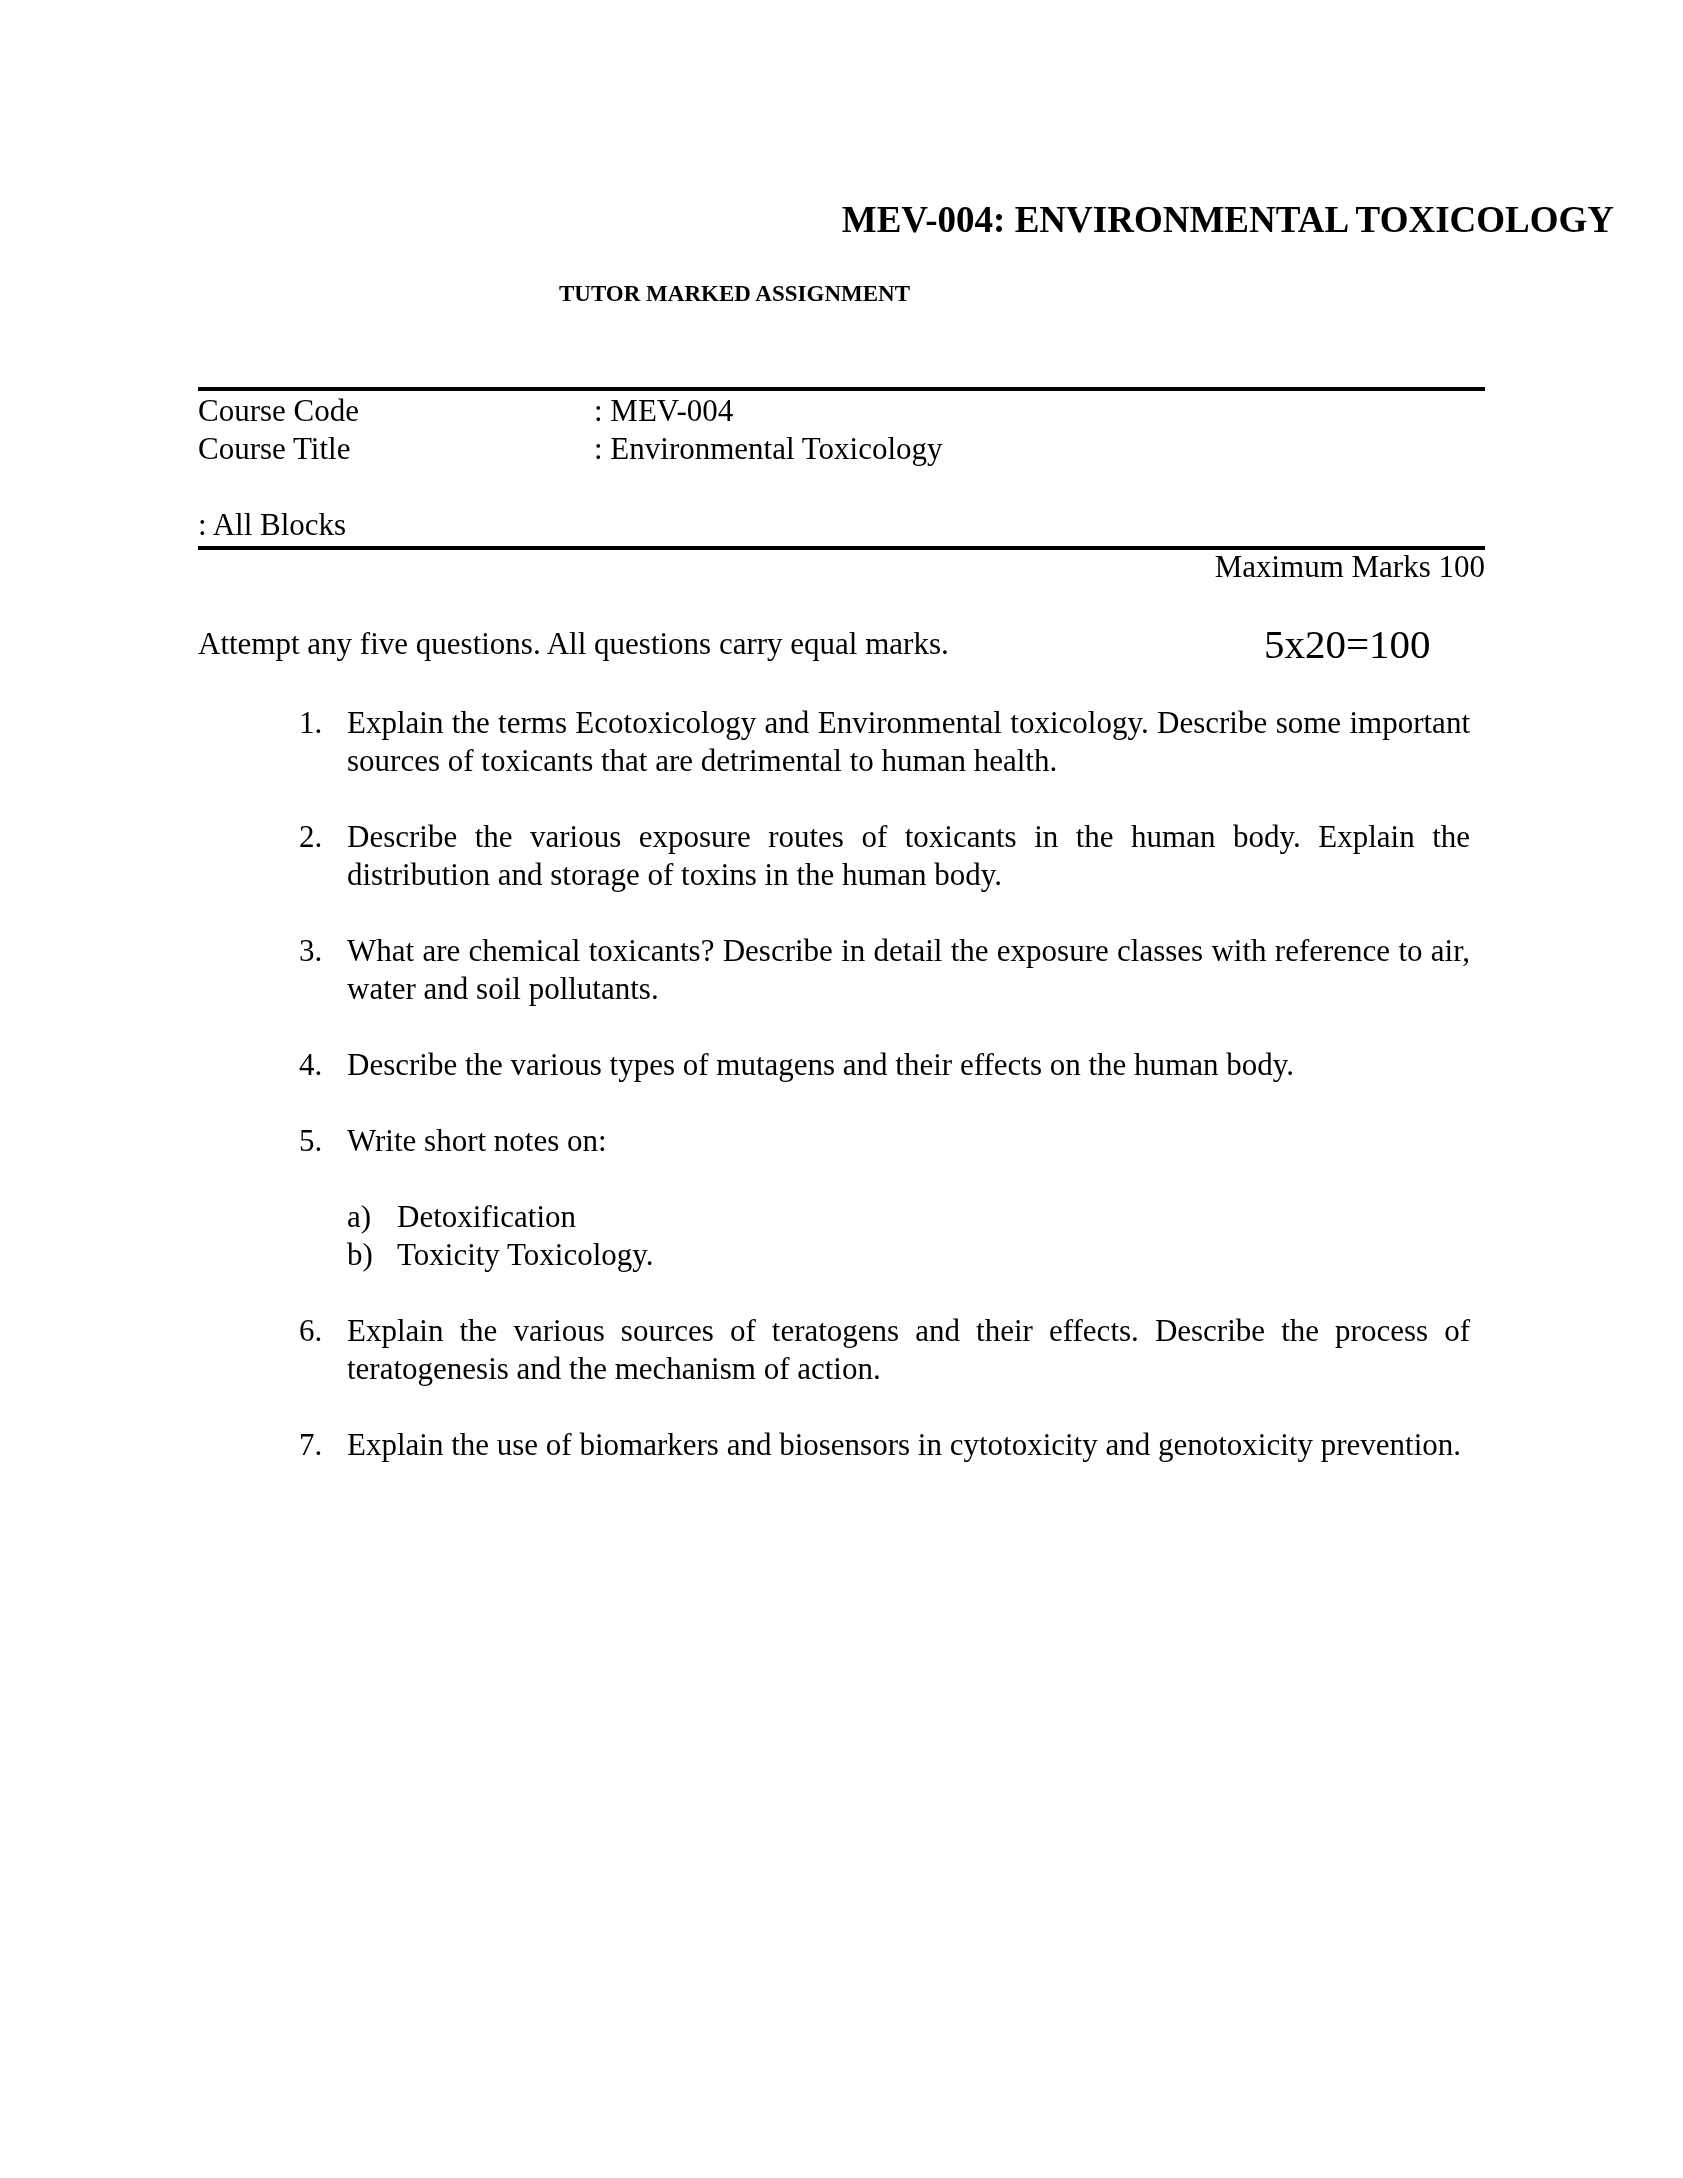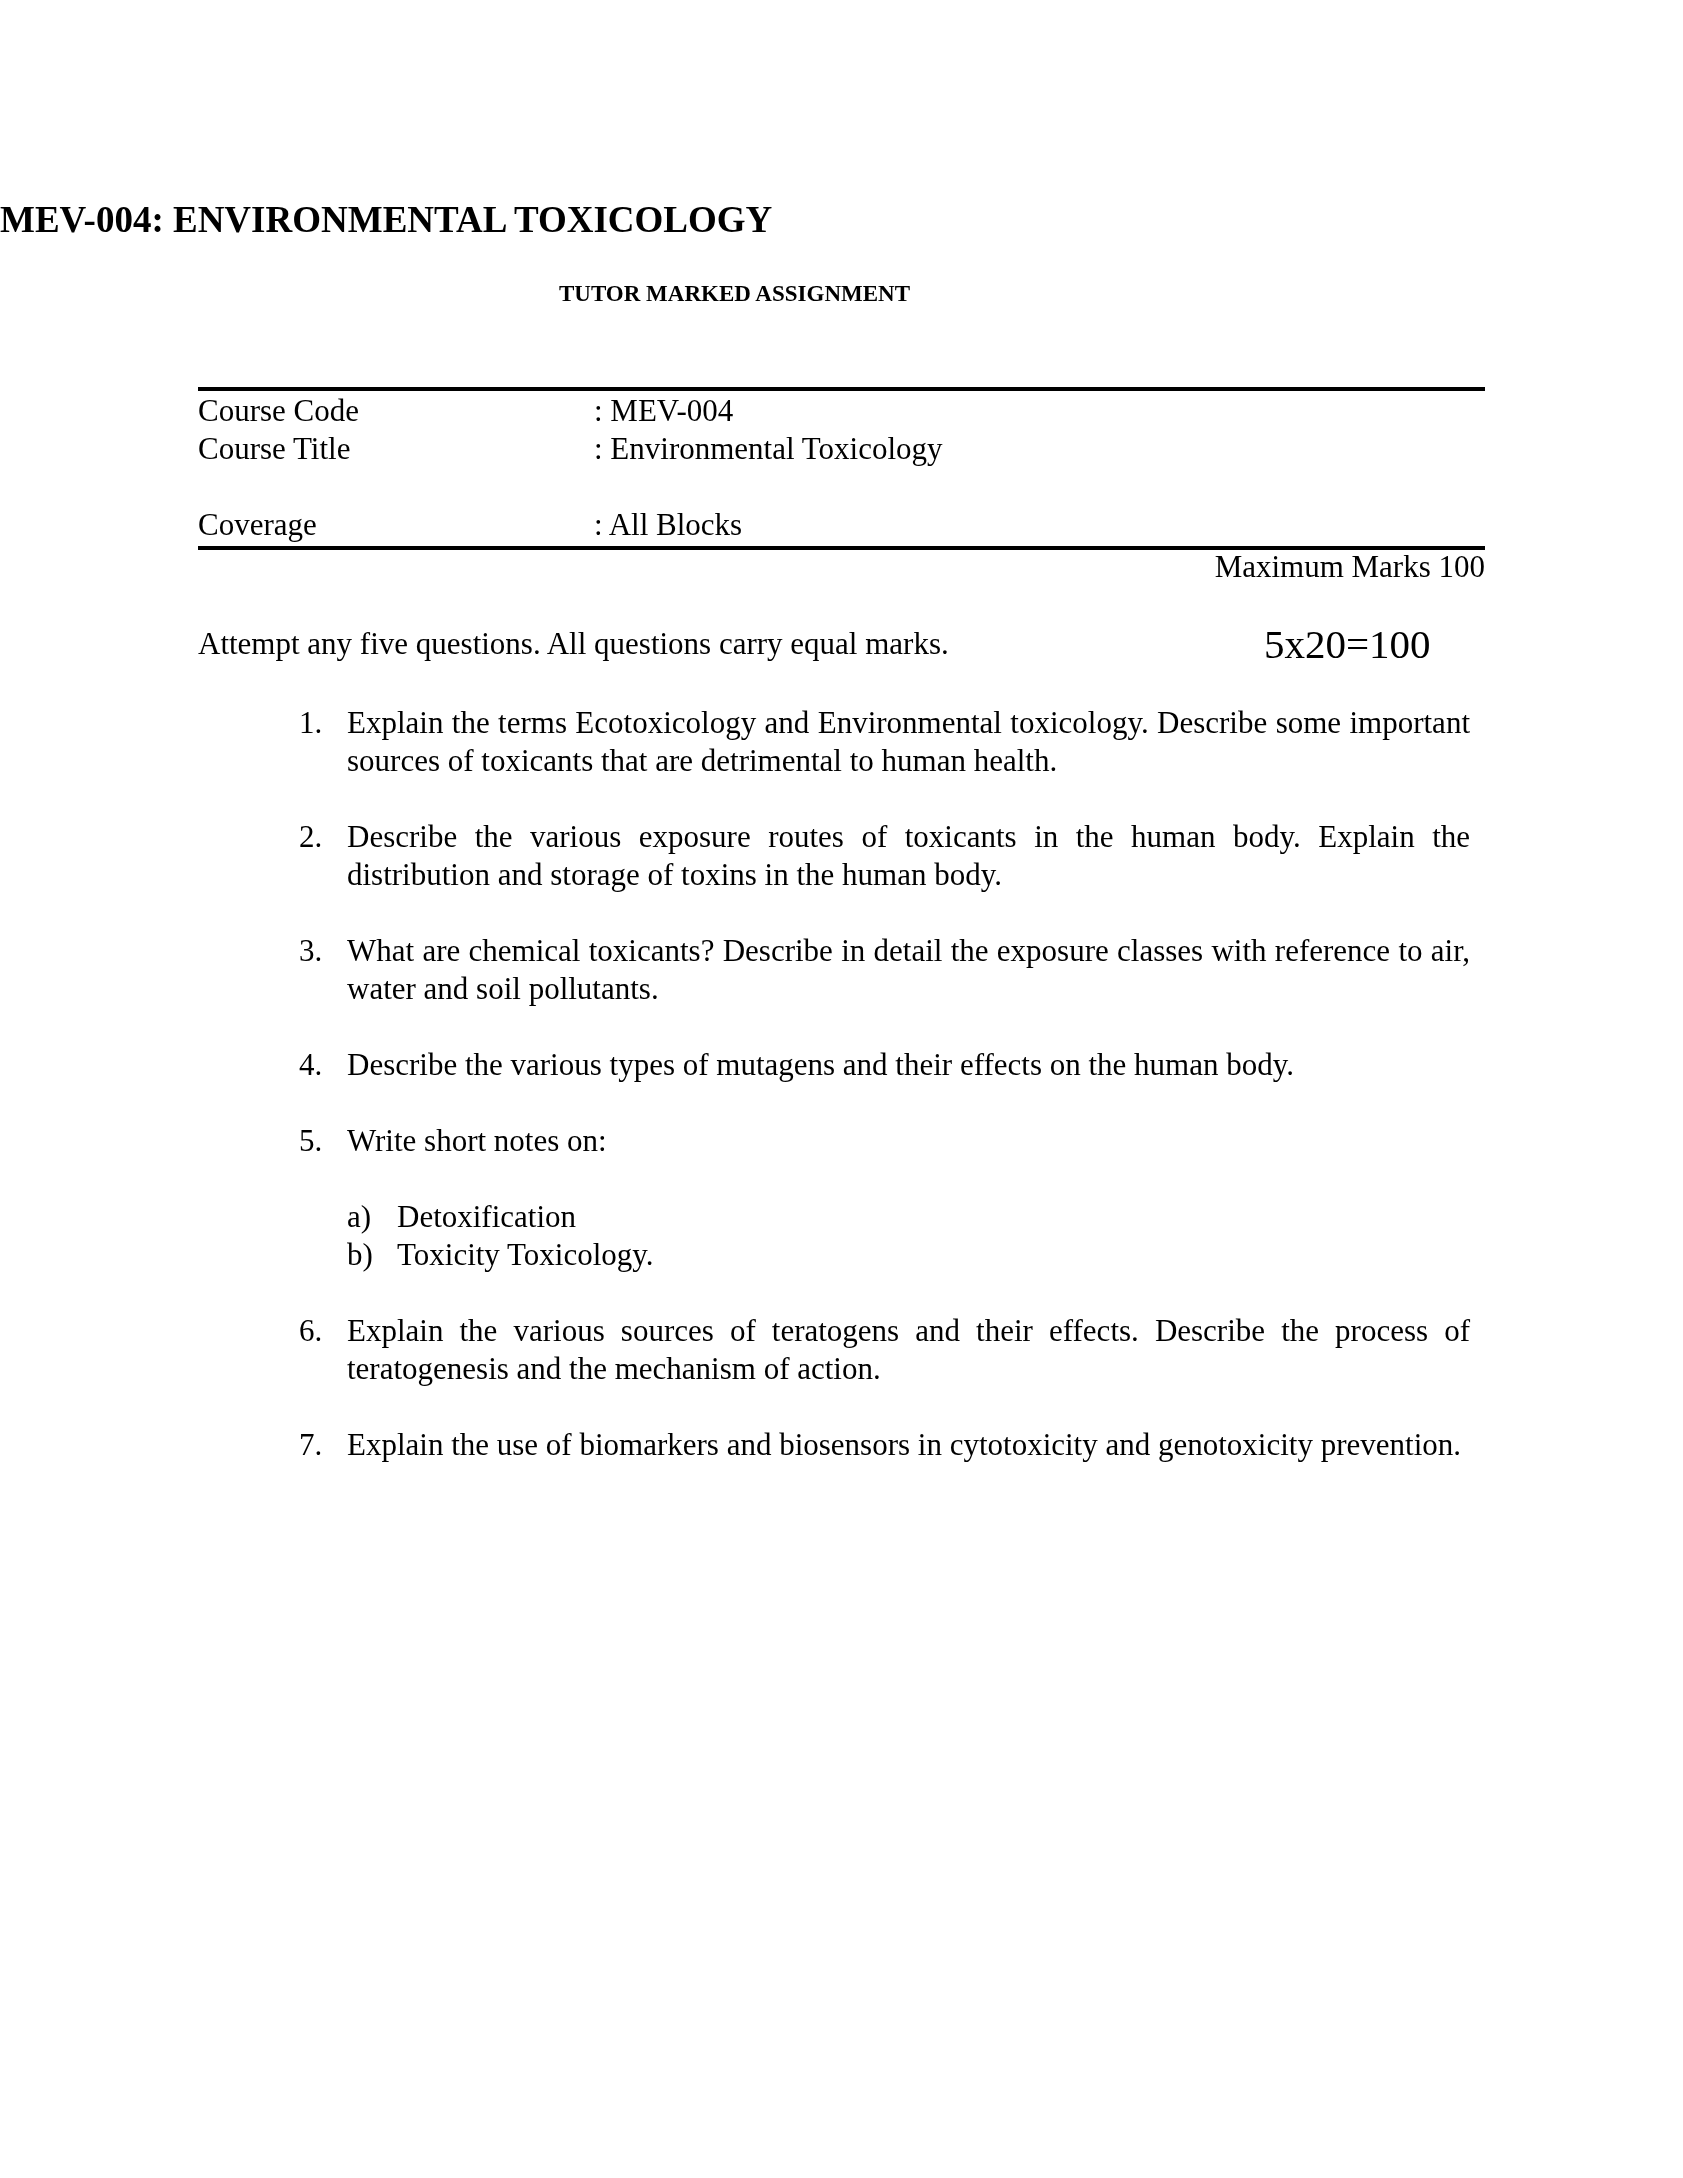--- a/index.html
+++ b/index.html
@@ -18,21 +18,21 @@
     .page {
       position: absolute;
       left: 0; top: 0;
       width: 1683px;
       height: 2178px;
     }
     .title {
       position: absolute;
       left: 0; width: 1614px;
       top: 198px;
-      text-align: left;
+      text-align: right;
       font-weight: bold;
       font-size: 37px;
       line-height: 44px;
       letter-spacing: 0;
     }
     .subtitle {
       position: absolute;
       left: 0; width: 1469px;
       top: 276px;
       text-align: center;
@@ -149,21 +149,20 @@
       <span class="info-label">Course Code</span>
       <span class="info-value">: MEV-004</span>
     </div>
     <div class="info-row">
       <span class="info-label">Course Title</span>
       <span class="info-value">: Environmental Toxicology</span>
     </div>
     <div class="info-row">
     </div>
     <div class="info-row">
-      <span class="info-label">Coverage</span>
       <span class="info-value">: All Blocks</span>
     </div>
   </div>
 
   <div class="rule bottom"></div>
 
   <div class="max-marks">Maximum Marks 100</div>
 
   <div class="instructions">Attempt any five questions. All questions carry equal marks.</div>
   <div class="marks-formula">5x20=100</div>

